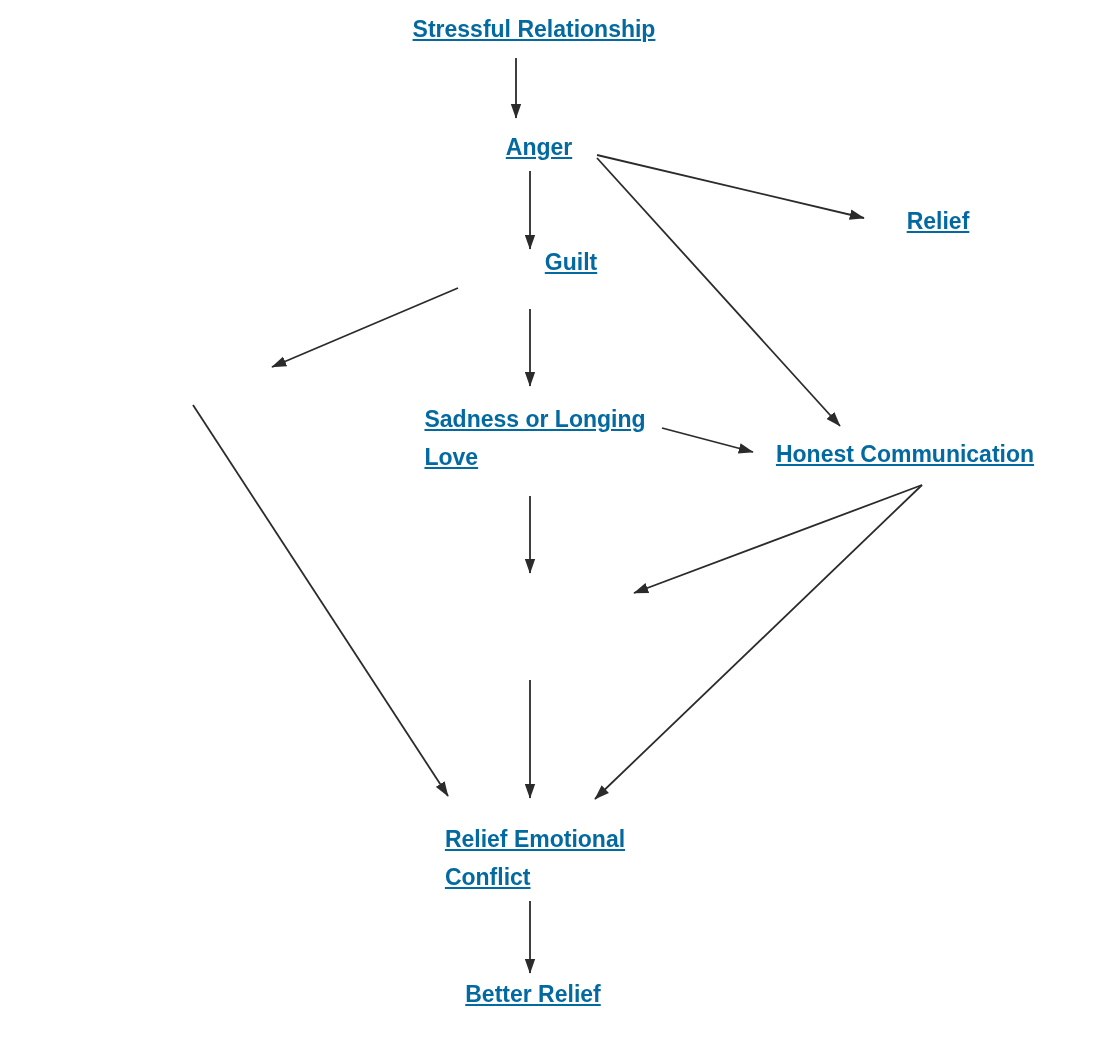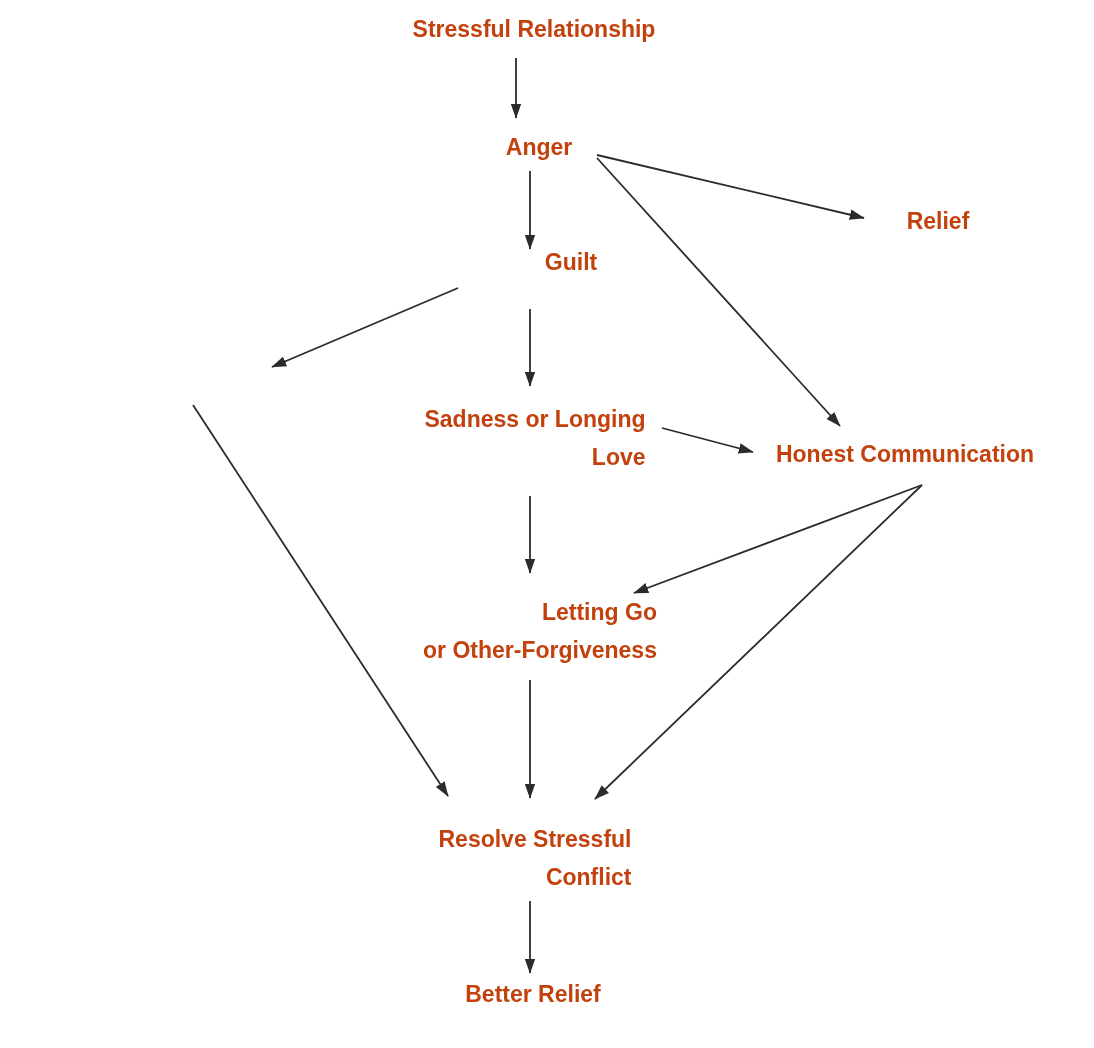--- a/index.html
+++ b/index.html
@@ -25,23 +25,24 @@
   .edges-svg line {
     stroke: #2b2b2b;
     stroke-width: 1.8;
   }
   .node {
     position: absolute;
     transform: translateX(-50%);
     font-weight: bold;
     font-size: 23px;
     line-height: 28px;
-    color: #c2410c;
-    text-align: right;
+    color: #0369a1;
+    text-align: left;
     white-space: nowrap;
+    text-decoration: underline;
   }
   .node.two-line {
     line-height: 38px;
   }
   .node span {
     display: block;
   }
 </style>
 </head>
 <body>
@@ -79,25 +80,21 @@
   <div class="node" style="left:535px; top:248px;margin-left:36px;">Guilt</div>
 
 
   <div class="node two-line" style="left:535px; top:400px;">
     <span>Sadness or Longing</span>
     <span>Love</span>
   </div>
 
   <div class="node" style="left:905px; top:440px;">Honest Communication</div>
 
-  <div class="node two-line" style="left:540px; top:593px;">
-    <span>Letting Go</span>
-    <span>or Other-Forgiveness</span>
-  </div>
 
   <div class="node two-line" style="left:535px; top:820px;">
-    <span>Resolve Stressful</span>
+    <span>Relief Emotional</span>
     <span>Conflict</span>
   </div>
 
   <div class="node" style="left:533px; top:980px;">Better Relief</div>
 
 </div>
 
 </body></html>

